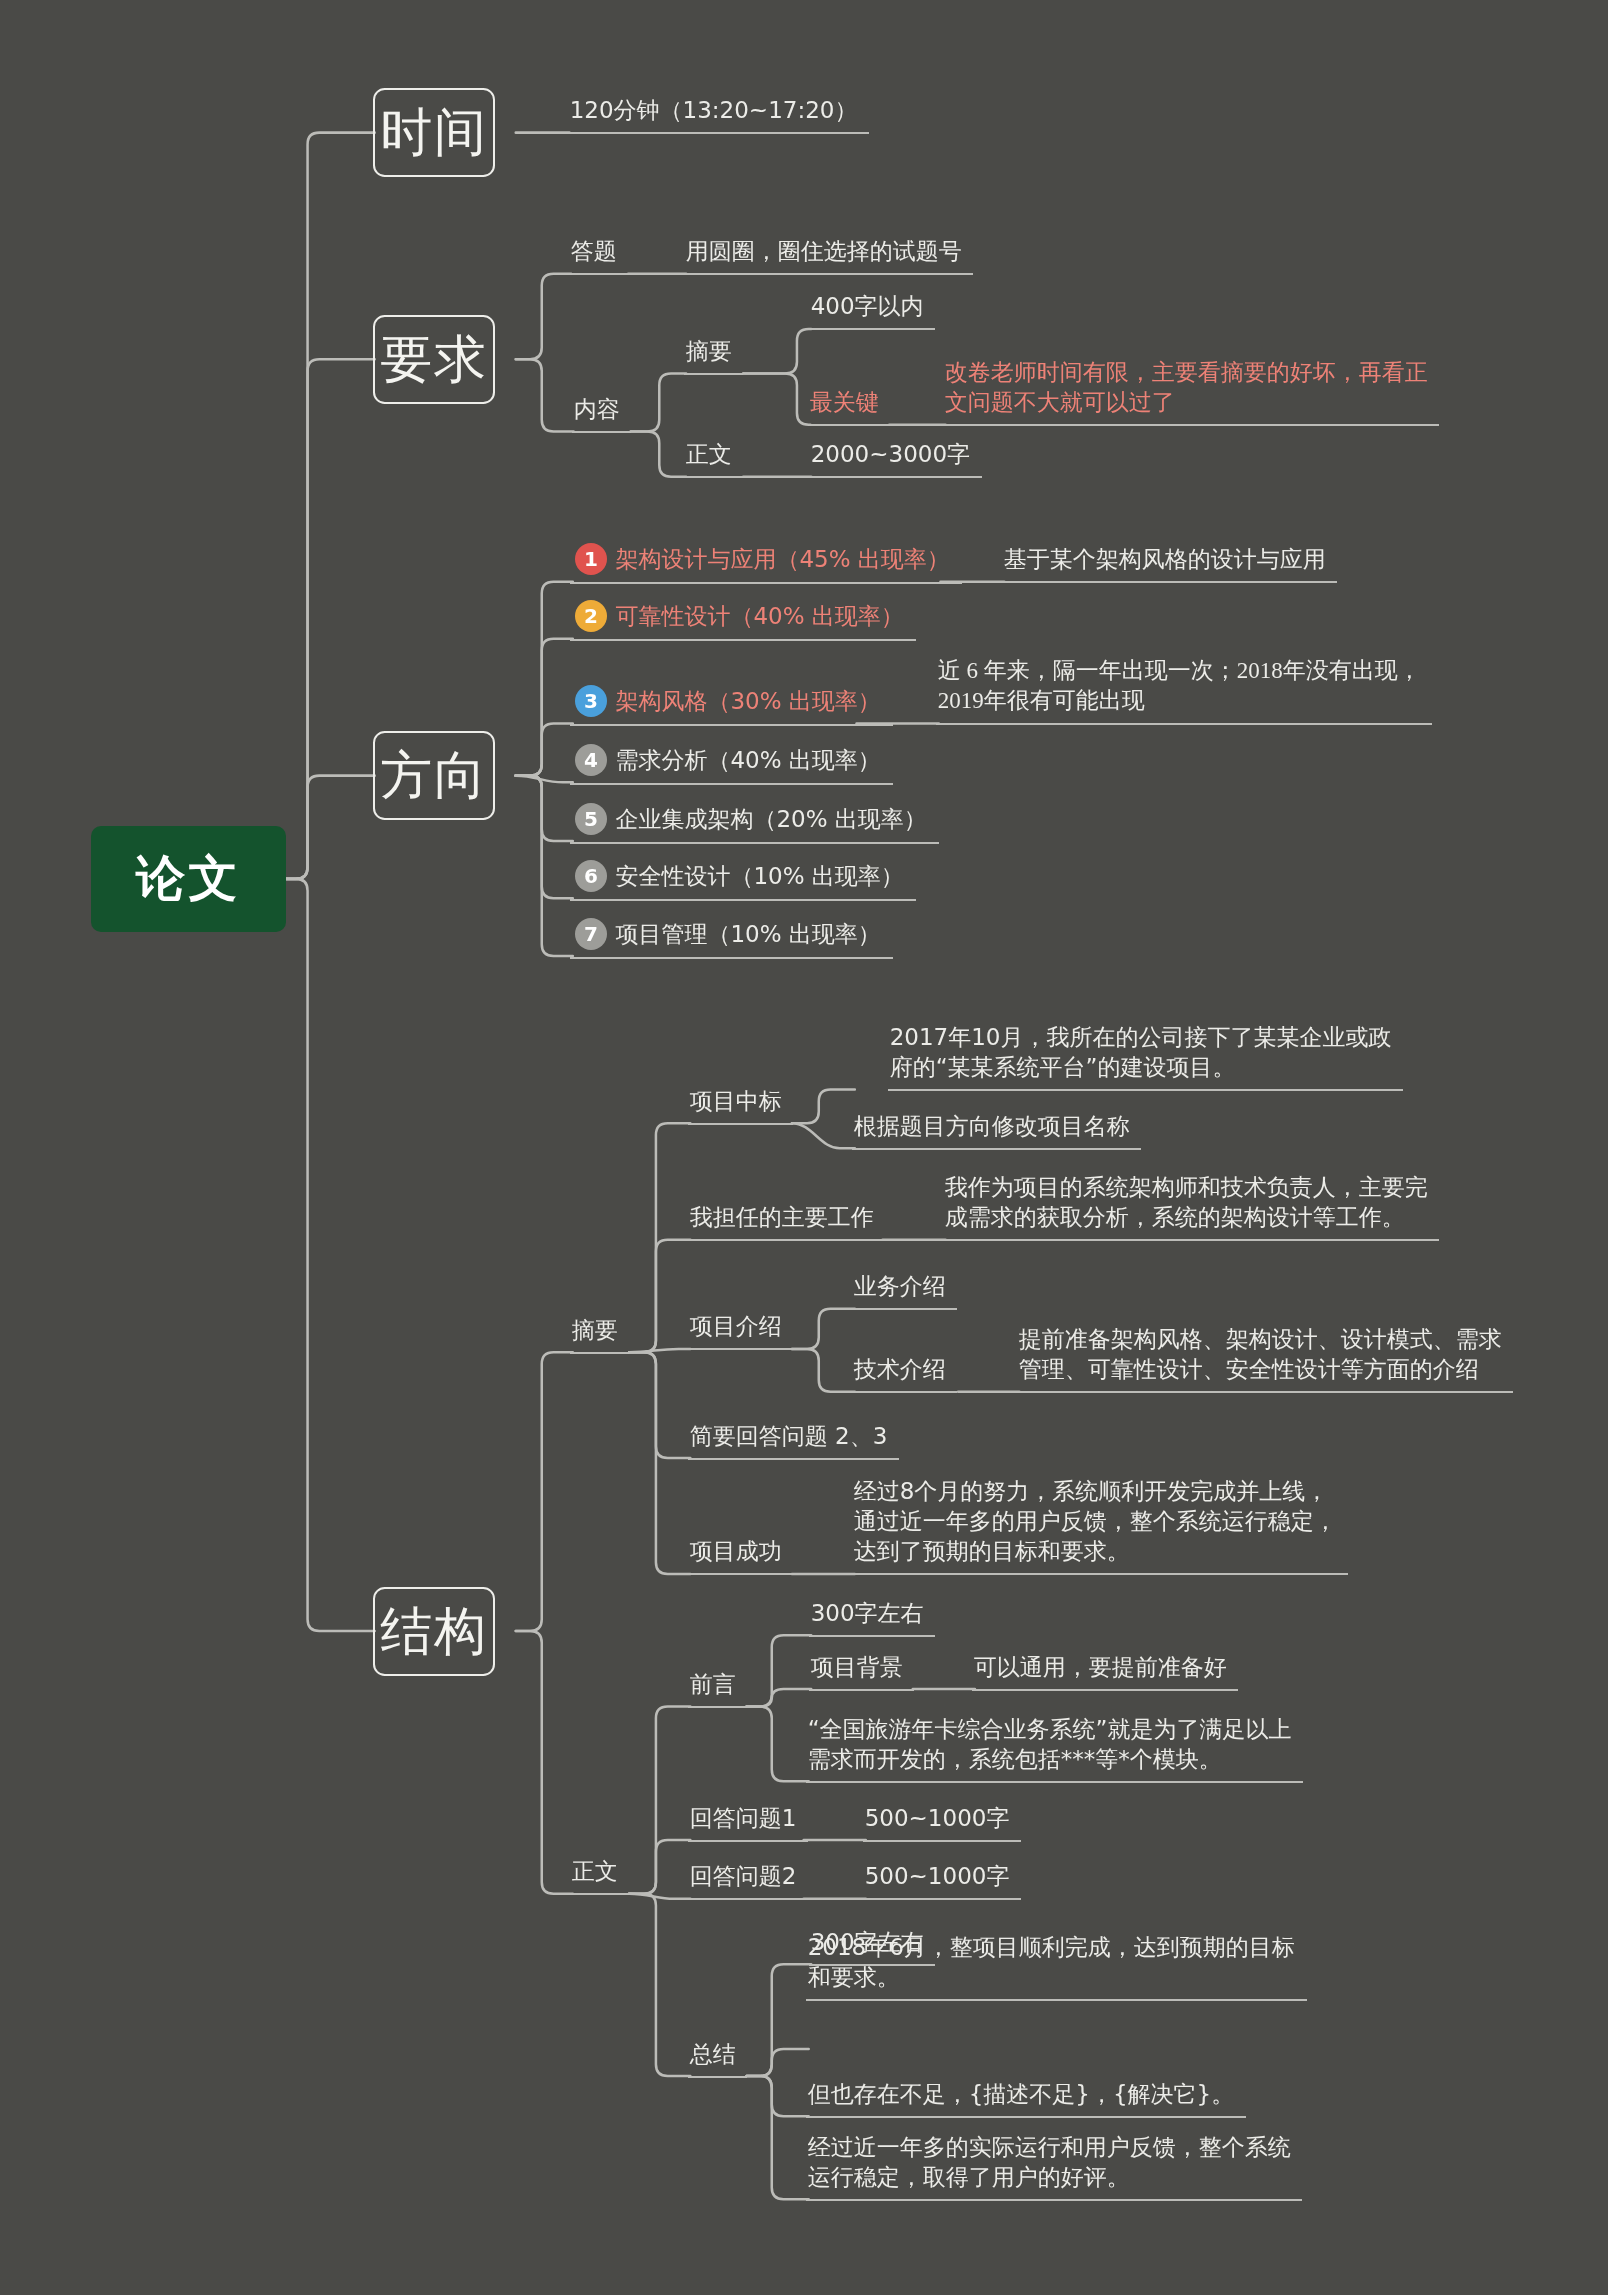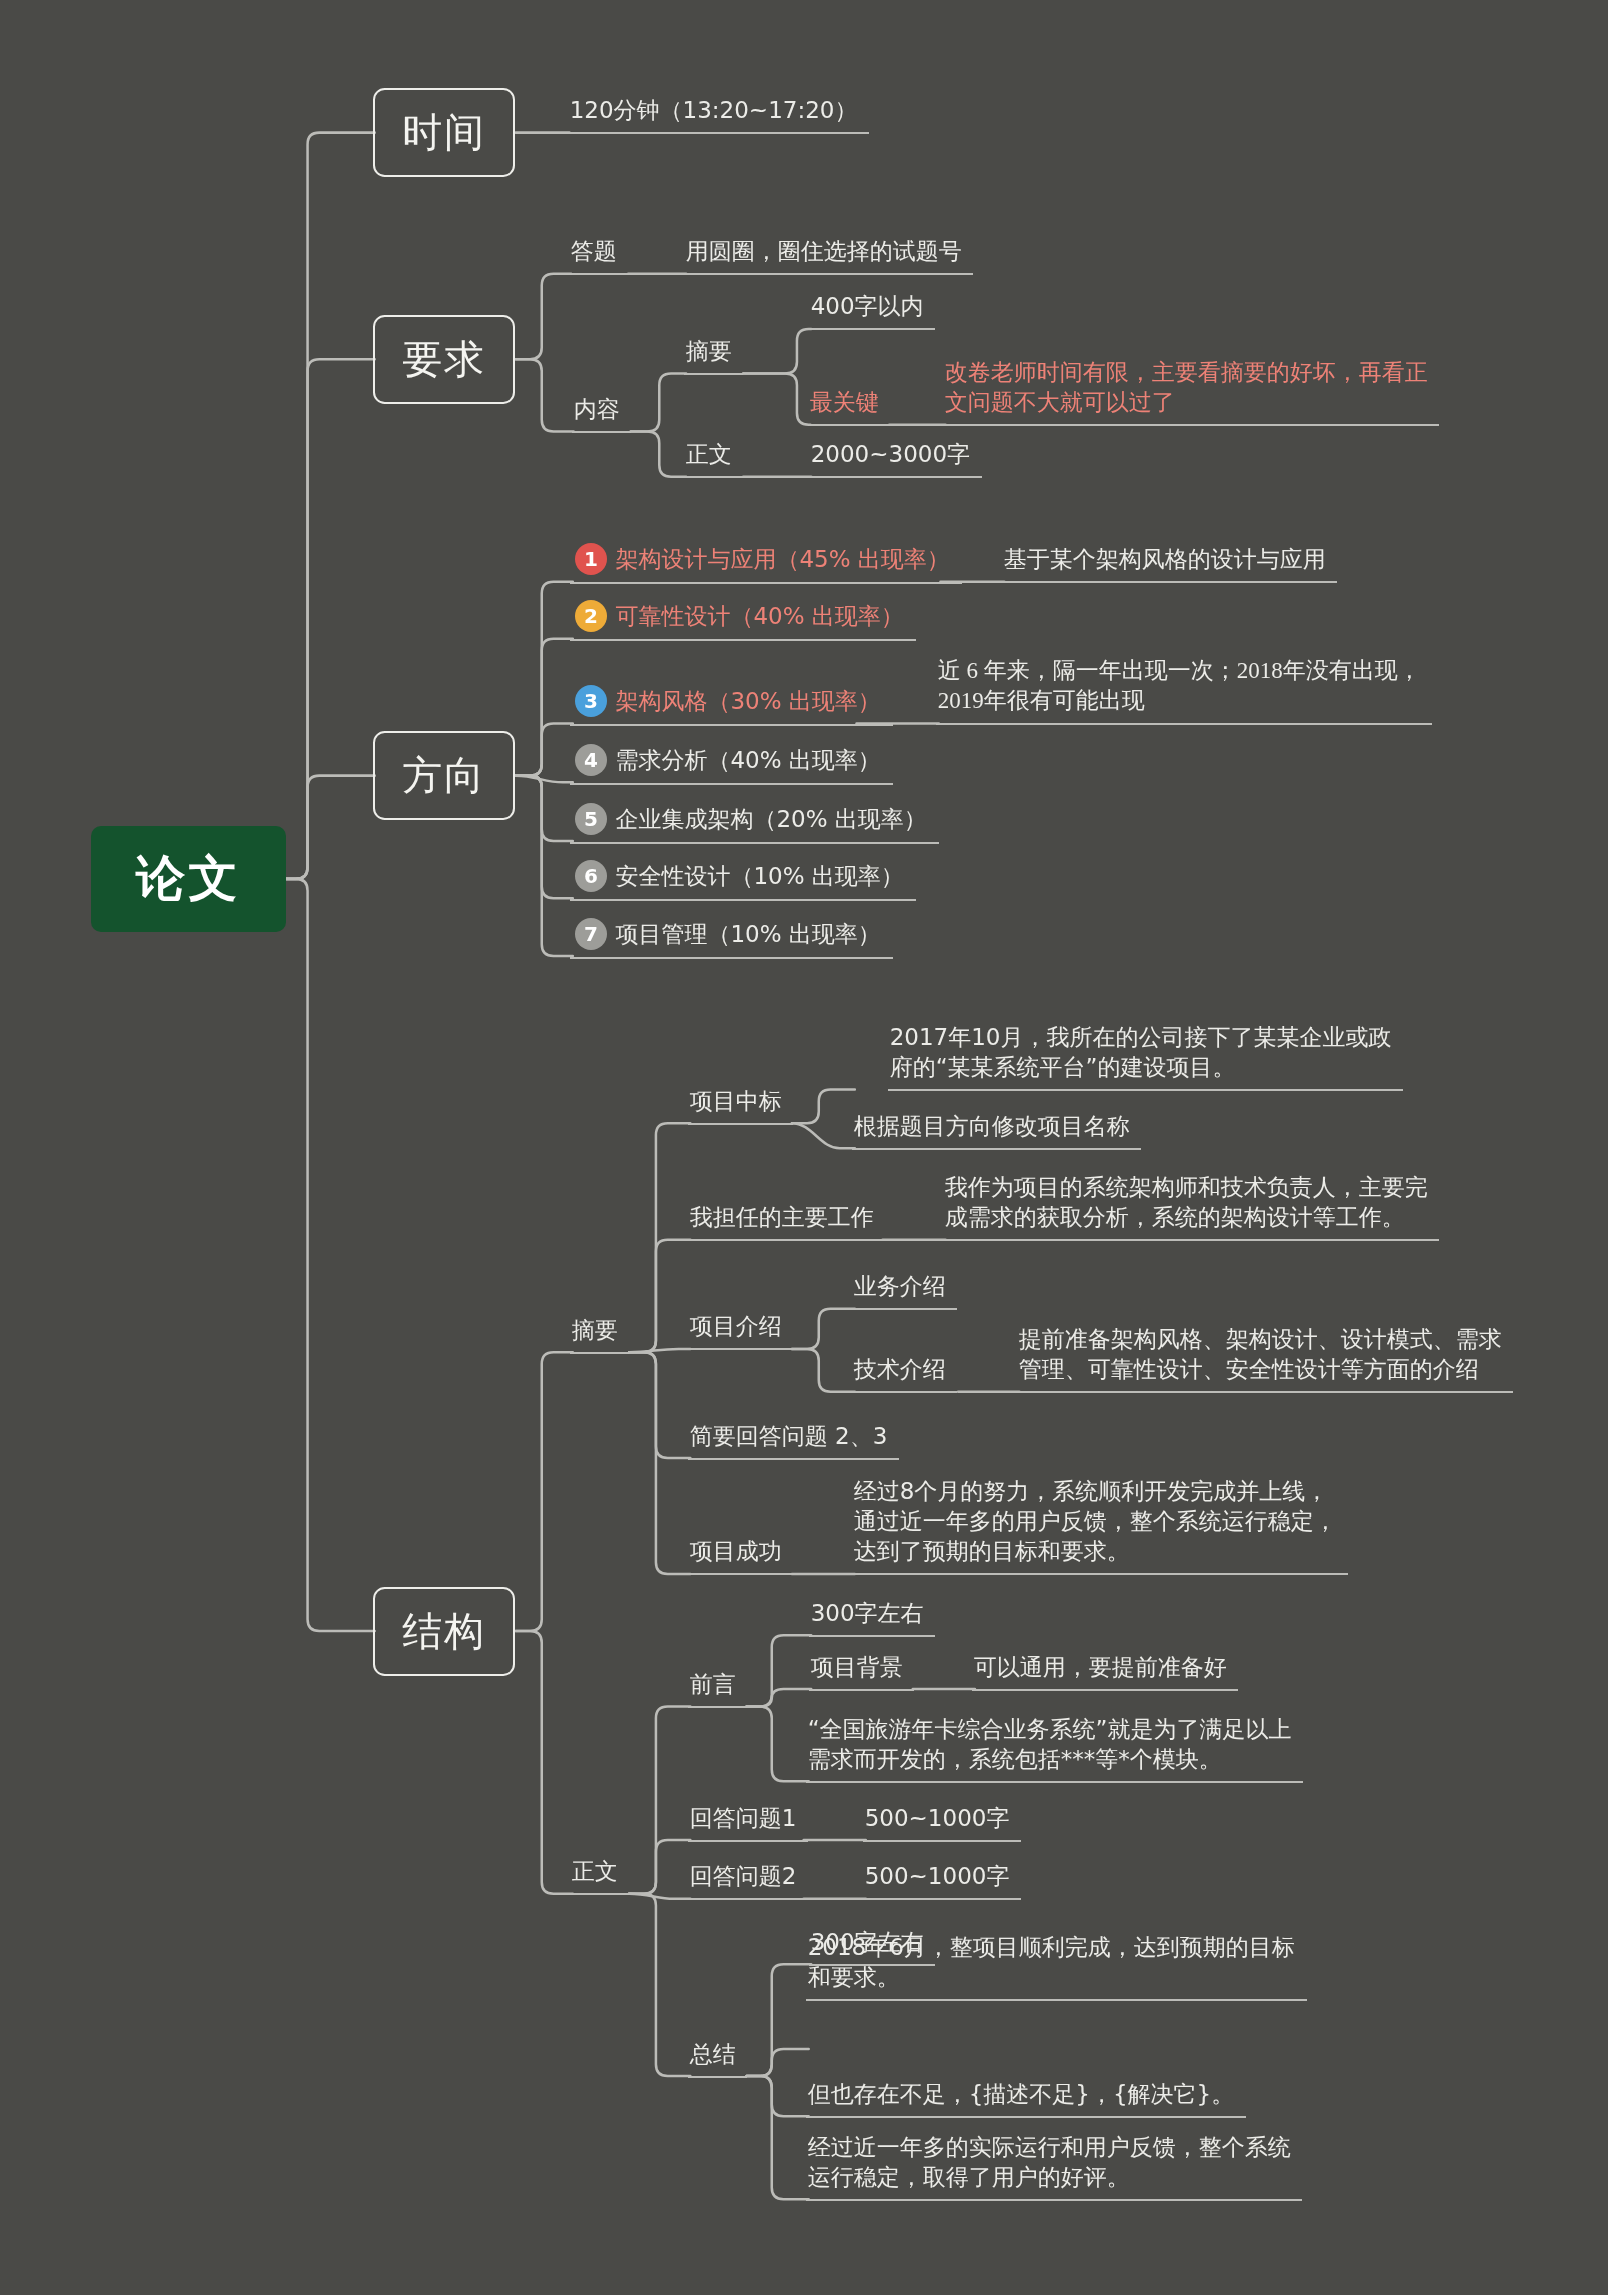--- a/index.html
+++ b/index.html
@@ -11,23 +11,23 @@
   svg.lines{position:absolute;left:0;top:0;}
   svg.lines path{fill:none;stroke:#bcbcb8;stroke-width:3;stroke-linecap:round;}
 
   .root{
     position:absolute;left:91px;top:826px;width:195px;height:106px;
     background:#14532d;border-radius:10px;color:#ffffff;
     font-size:49px;font-weight:bold;display:flex;align-items:center;justify-content:center;
     letter-spacing:3.4px;
   }
   .box{
-    position:absolute;width:142px;height:89px;box-sizing:border-box;
+    position:absolute;width:122px;height:89px;box-sizing:border-box;
     border:2.5px solid #eeeeea;border-radius:11.8px;color:#f4f4f0;
-    font-size:40px;display:flex;align-items:center;justify-content:center;
+    font-size:52px;display:flex;align-items:center;justify-content:center;
     letter-spacing:1.7px;background:transparent;
   }
   .n{
     position:absolute;color:#ecece8;font-size:23px;line-height:30px;
     padding:0 11.8px 6.7px 1.7px;border-bottom:2.5px solid #bcbcb8;
     white-space:pre-line;width:max-content;
   }
   .red{color:#ee8277;}
   .item{
     position:absolute;display:flex;align-items:center;gap:8.4px;

